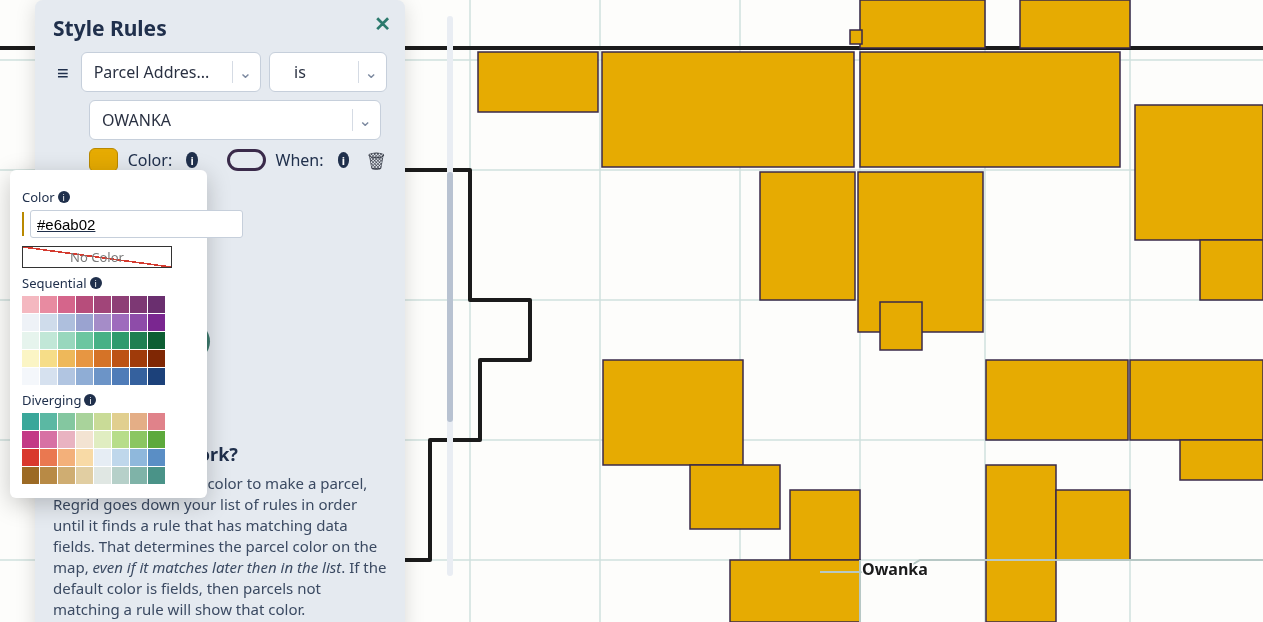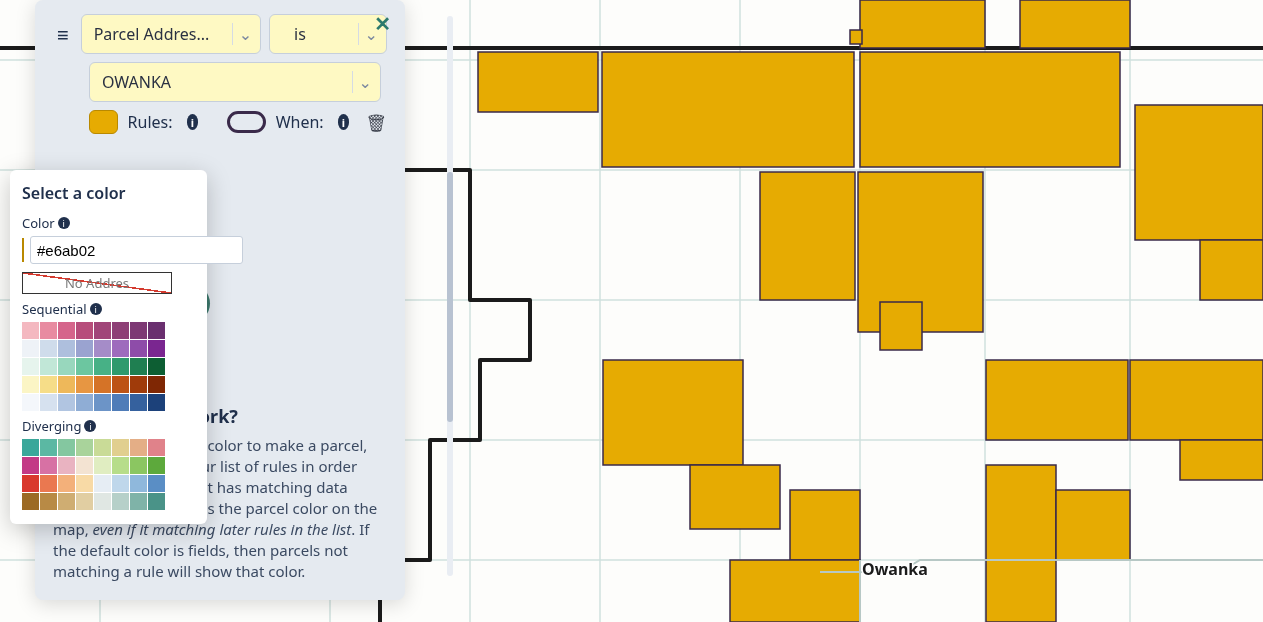--- a/index.html
+++ b/index.html
@@ -4,21 +4,21 @@
 <style>
   html,body{margin:0;padding:0;width:1263px;height:622px;overflow:hidden;font-family:system-ui,-apple-system,Segoe UI,Roboto,Helvetica,Arial,sans-serif;background:#fff;color:#2a3142;}
   .map{position:absolute;inset:0;background:#fdfdfb;}
   .map svg{position:absolute;inset:0;}
   .panel{position:absolute;left:35px;top:0;width:370px;background:#e5eaf0;border-radius:8px;box-shadow:0 4px 20px rgba(0,0,0,.15);z-index:20;}
   .panel-inner{padding:14px 18px 18px 18px;}
   .panel h2{margin:0 0 10px 0;font-size:21px;font-weight:700;color:#20304c;}
   .close-x{position:absolute;right:14px;top:10px;color:#2c7a6d;font-size:20px;font-weight:700;cursor:pointer;}
   .rule-row{display:flex;align-items:center;gap:8px;margin-bottom:8px;}
   .menu-icon{font-size:20px;color:#20304c;cursor:pointer;padding:0 4px;}
-  .sel{background:#fef9c3;border:1px solid #c6cfdb;border-radius:6px;height:38px;display:flex;align-items:center;padding:0 8px 0 12px;font-size:16px;color:#2a3142;}
+  .sel{background:#ffffff;border:1px solid #c6cfdb;border-radius:6px;height:38px;display:flex;align-items:center;padding:0 8px 0 12px;font-size:16px;color:#2a3142;}
   .sel .txt{flex:1;white-space:nowrap;overflow:hidden;text-overflow:ellipsis;}
   .sel .sep{width:1px;height:22px;background:#d5dbe4;margin:0 6px;}
   .chev{color:#7d8aa0;}
   .sel.field{width:170px;}
   .sel.op{width:90px;padding-left:24px;}
   .sel.val{width:270px;margin-left:36px;}
   .swatch-row{display:flex;align-items:center;gap:10px;margin:8px 0 0 36px;font-size:16px;color:#20304c;}
   .fill-sw{width:36px;height:22px;border-radius:6px;background:#e6ab02;border:1px solid #b98900;}
   .line-sw{width:50px;height:22px;border-radius:12px;border:3px solid #3a2a4a;background:transparent;box-sizing:border-box;}
   .info-i{display:inline-flex;align-items:center;justify-content:center;width:16px;height:16px;border-radius:50%;background:#20304c;color:#fff;font-size:11px;font-weight:700;font-style:normal;margin-left:4px;}
@@ -32,21 +32,21 @@
   .help em{font-style:italic;}
   .scrollbar{position:absolute;right:-18px;top:16px;width:6px;height:560px;background:#e9edf3;border-radius:3px;}
   .scrollbar .thumb{position:absolute;left:0;top:156px;width:6px;height:250px;background:#b8c2d1;border-radius:3px;}
   .scrollbar-outer{position:absolute;right:-30px;top:0;width:20px;height:100%;}
 
   
   .picker{position:absolute;left:10px;top:170px;width:173px;background:#fff;border-radius:6px;box-shadow:0 6px 24px rgba(0,0,0,.22);z-index:40;padding:12px 12px 14px 12px;font-size:14px;color:#20304c;}
   .picker h4{margin:0 0 10px 0;font-size:16px;font-weight:600;}
   .picker .lbl{font-size:13px;margin:6px 0 4px 0;display:flex;align-items:center;}
   .picker .lbl .info-sm{display:inline-flex;align-items:center;justify-content:center;width:12px;height:12px;border-radius:50%;background:#20304c;color:#fff;font-size:9px;margin-left:3px;}
-  .custom-row{display:flex;align-items:center;gap:6px;}
+  .custom-row{display:flex;align-items:center;gap:6px;text-decoration:underline;}
   .custom-sw{width:40px;height:22px;background:#e6ab02;border:1px solid #b98900;}
   .hex-in{flex:1;height:26px;border:1px solid #c6cfdb;border-radius:3px;padding:0 6px;font-size:15px;}
   .nocolor{margin-top:8px;width:148px;height:20px;border:1px solid #333;position:relative;display:flex;align-items:center;justify-content:center;font-size:13px;color:#7a7a7a;cursor:pointer;}
   .nocolor::before{content:"";position:absolute;left:0;top:0;right:0;bottom:0;background:linear-gradient(to top right,transparent 48%,#d43a2f 48%,#d43a2f 52%,transparent 52%);}
   .palette{display:grid;grid-template-columns:repeat(8,17px);grid-auto-rows:17px;gap:1px;margin-top:4px;}
   .palette .c{width:17px;height:17px;cursor:pointer;}
 </style>
 </head>
 <body>
 
@@ -108,20 +108,21 @@
 </div>
 
 <div class="panel">
   <div class="scrollbar-outer">
     <div class="scrollbar">
         <div class="thumb"></div>
       </div>
   </div>
   <div class="panel-inner">
     <span class="close-x">✕</span>
+    <h2>Style Rules</h2>
 
     <div class="rule-row">
       <span class="menu-icon">≡</span>
       <div class="sel field">
         <span class="txt">Parcel Addres...</span>
         <span class="sep"></span>
         <span class="chev">⌄</span>
       </div>
       <div class="sel op">
         <span class="txt">is</span>
@@ -133,56 +134,55 @@
     <div class="rule-row">
       <div class="sel val">
         <span class="txt">OWANKA</span>
         <span class="sep"></span>
         <span class="chev">⌄</span>
       </div>
     </div>
 
     <div class="swatch-row">
       <span class="fill-sw" style="background: rgb(230, 171, 2);"></span>
-      <span>Rules:</span>
+      <span>Color:</span>
       <span class="info-i">i</span>
       <span style="width:12px"></span>
       <span class="line-sw" style="border-color: rgb(58, 42, 74);"></span>
       <span>When:</span>
       <span class="info-i">i</span>
       <span class="trash">🗑</span>
     </div>
 
     <div class="pill add">
       <span>+ ADD A RULE</span>
     </div><br>
     <div class="pill reset">
       <span class="circ"></span>
       <span>RESET</span>
     </div>
 
     <div class="help">
       <h3>How does this work?</h3>
-      <span>When deciding which color to make a parcel, Regrid goes down your list of rules in order until it finds a rule that has matching data fields. That determines the parcel color on the map, </span><em>even if it matching later rules in the list</em><span>. If the default color is fields, then parcels not matching a rule will show that color.</span>
+      <span>When deciding which color to make a parcel, Regrid goes down your list of rules in order until it finds a rule that has matching data fields. That determines the parcel color on the map, </span><em>even if it matches later then in the list</em><span>. If the default color is fields, then parcels not matching a rule will show that color.</span>
     </div>
   </div>
 </div>
 
 <div class="picker">
-  <h4>Select a color</h4>
   <div class="lbl">
     <span>Color</span>
       <span class="info-sm">i</span>
   </div>
   <div class="custom-row">
     <span class="custom-sw" style="background: rgb(230, 171, 2);"></span>
     <input class="hex-in" value="#e6ab02" style="">
   </div>
   <div class="nocolor">
-    <span style="position:relative;">No Addres</span>
+    <span style="position:relative;">No Color</span>
   </div>
 
   <div class="lbl">
     <span>Sequential</span>
       <span class="info-sm">i</span>
   </div>
   <div class="palette" id="seq-pal">
       <div class="c" style="background: rgb(244, 184, 192);"></div>
       <div class="c" style="background: rgb(232, 139, 161);"></div>
       <div class="c" style="background: rgb(213, 101, 139);"></div>

